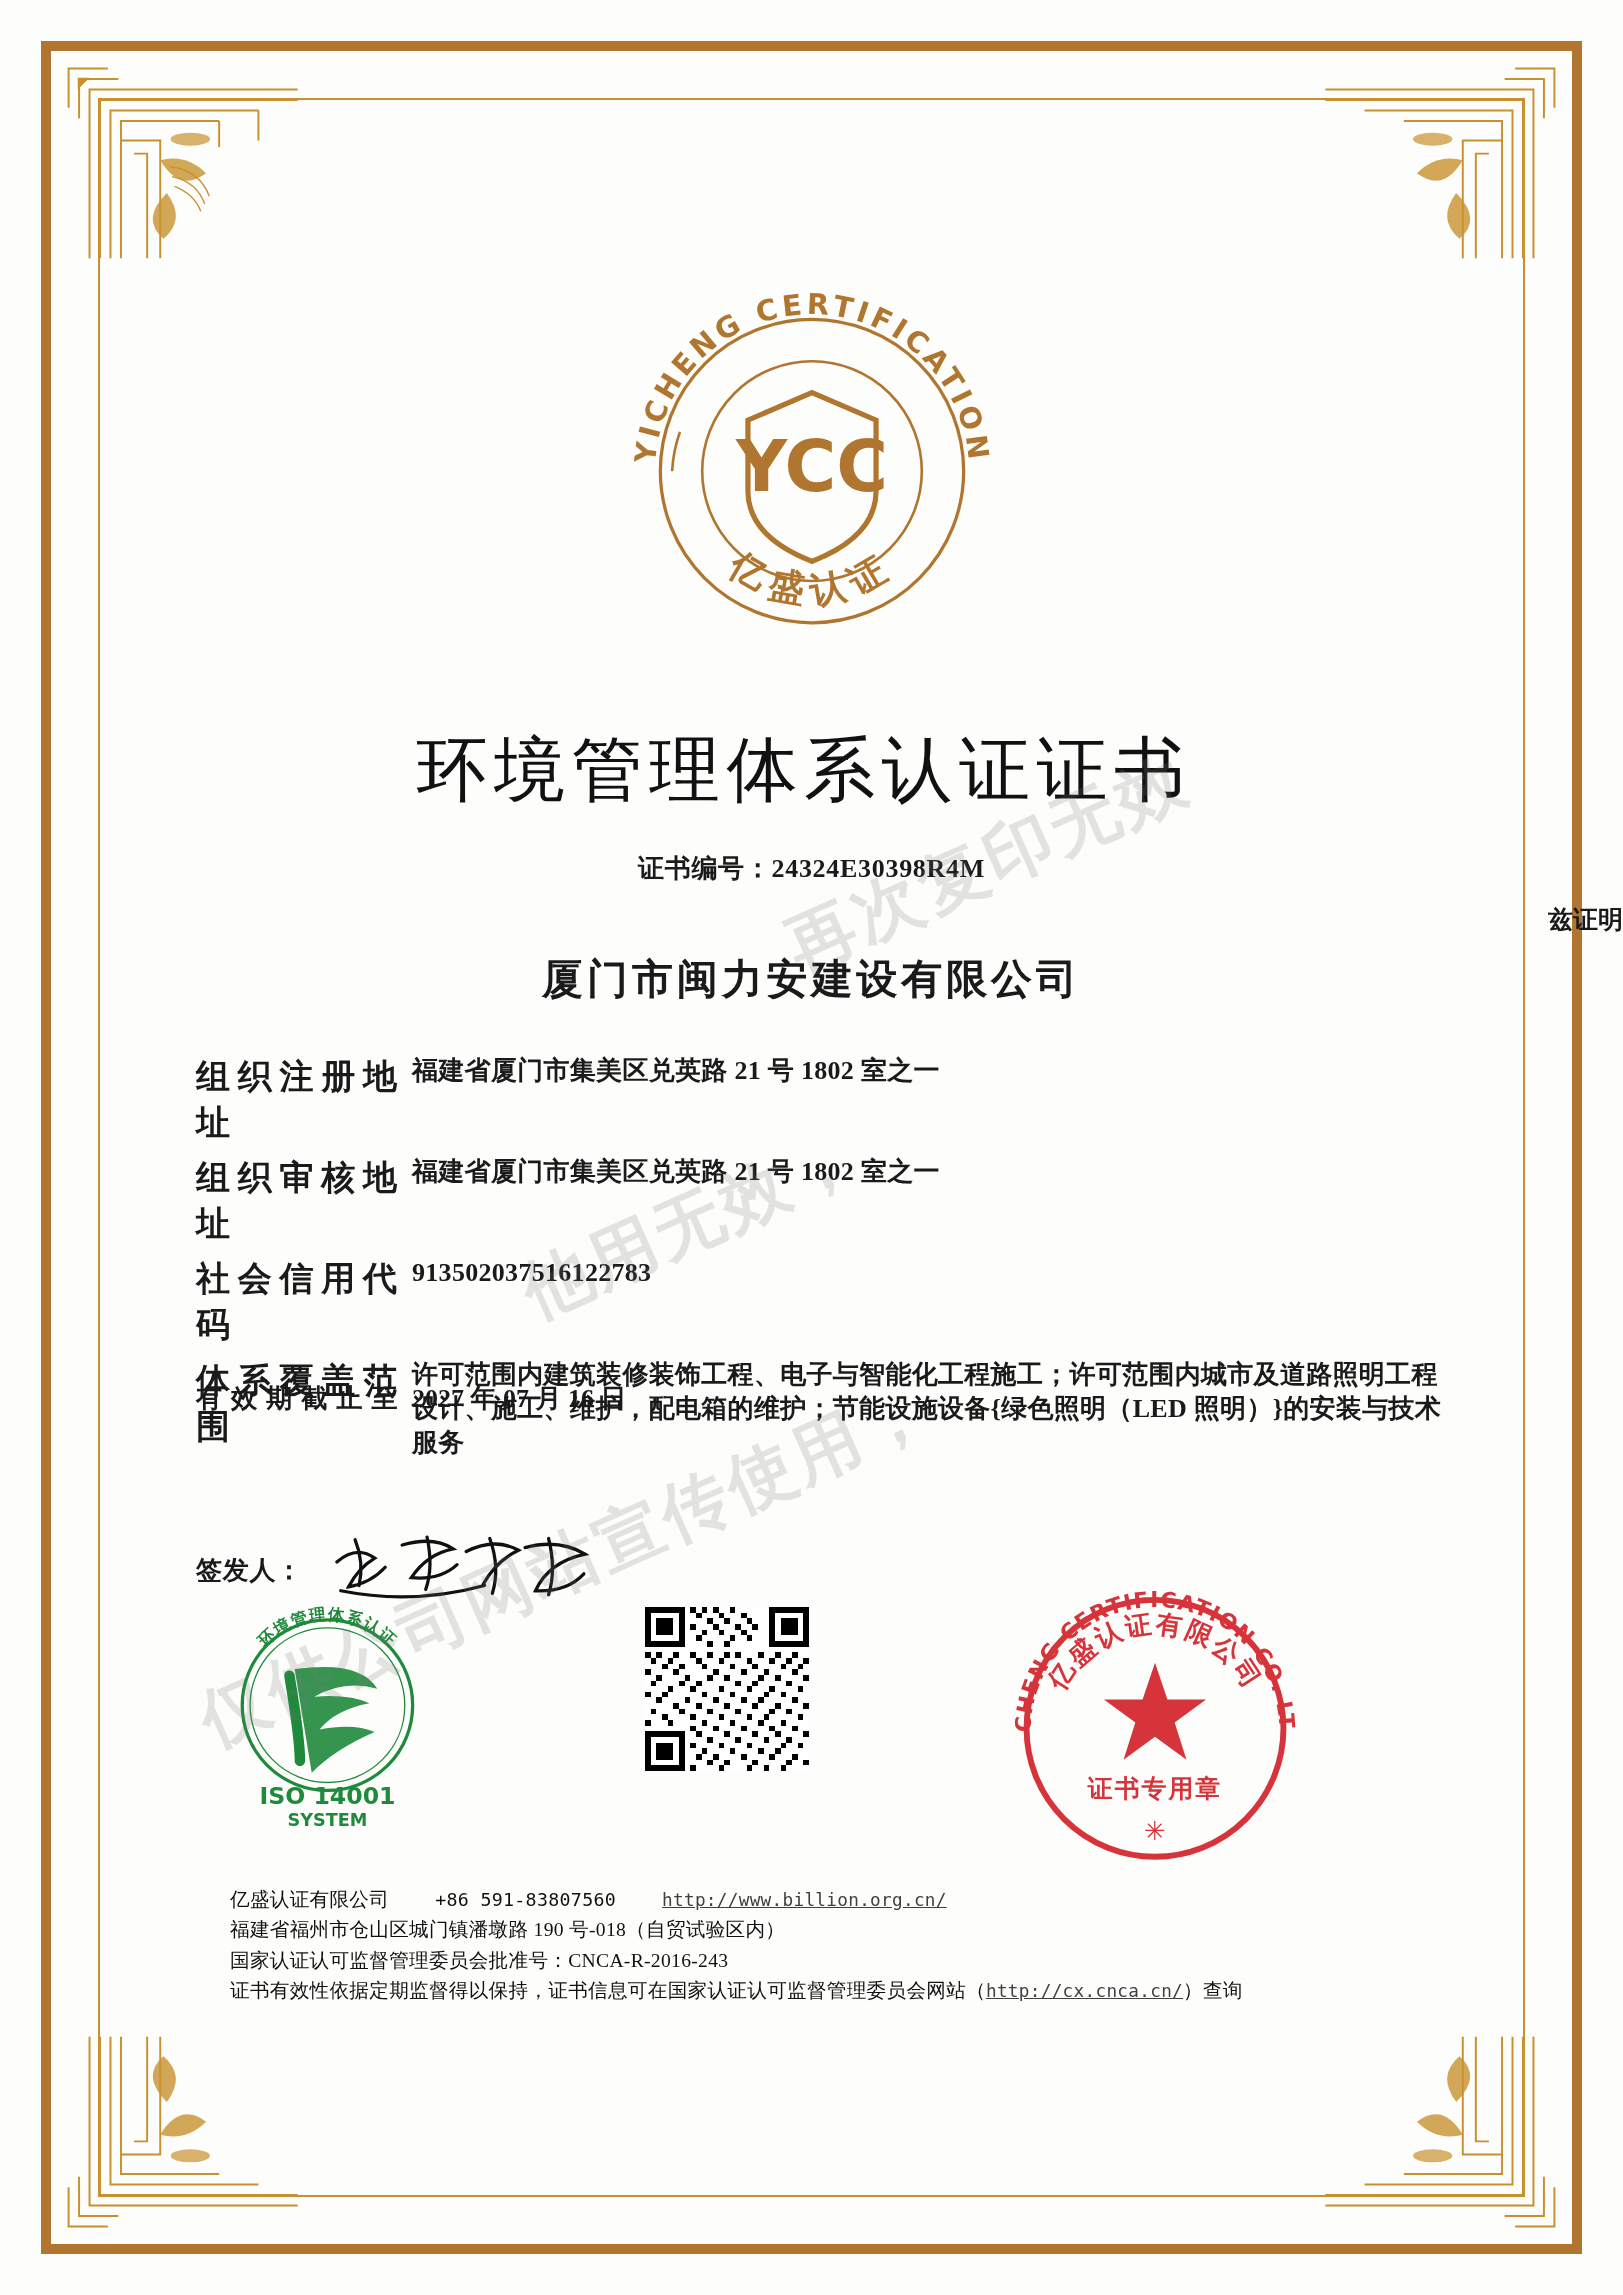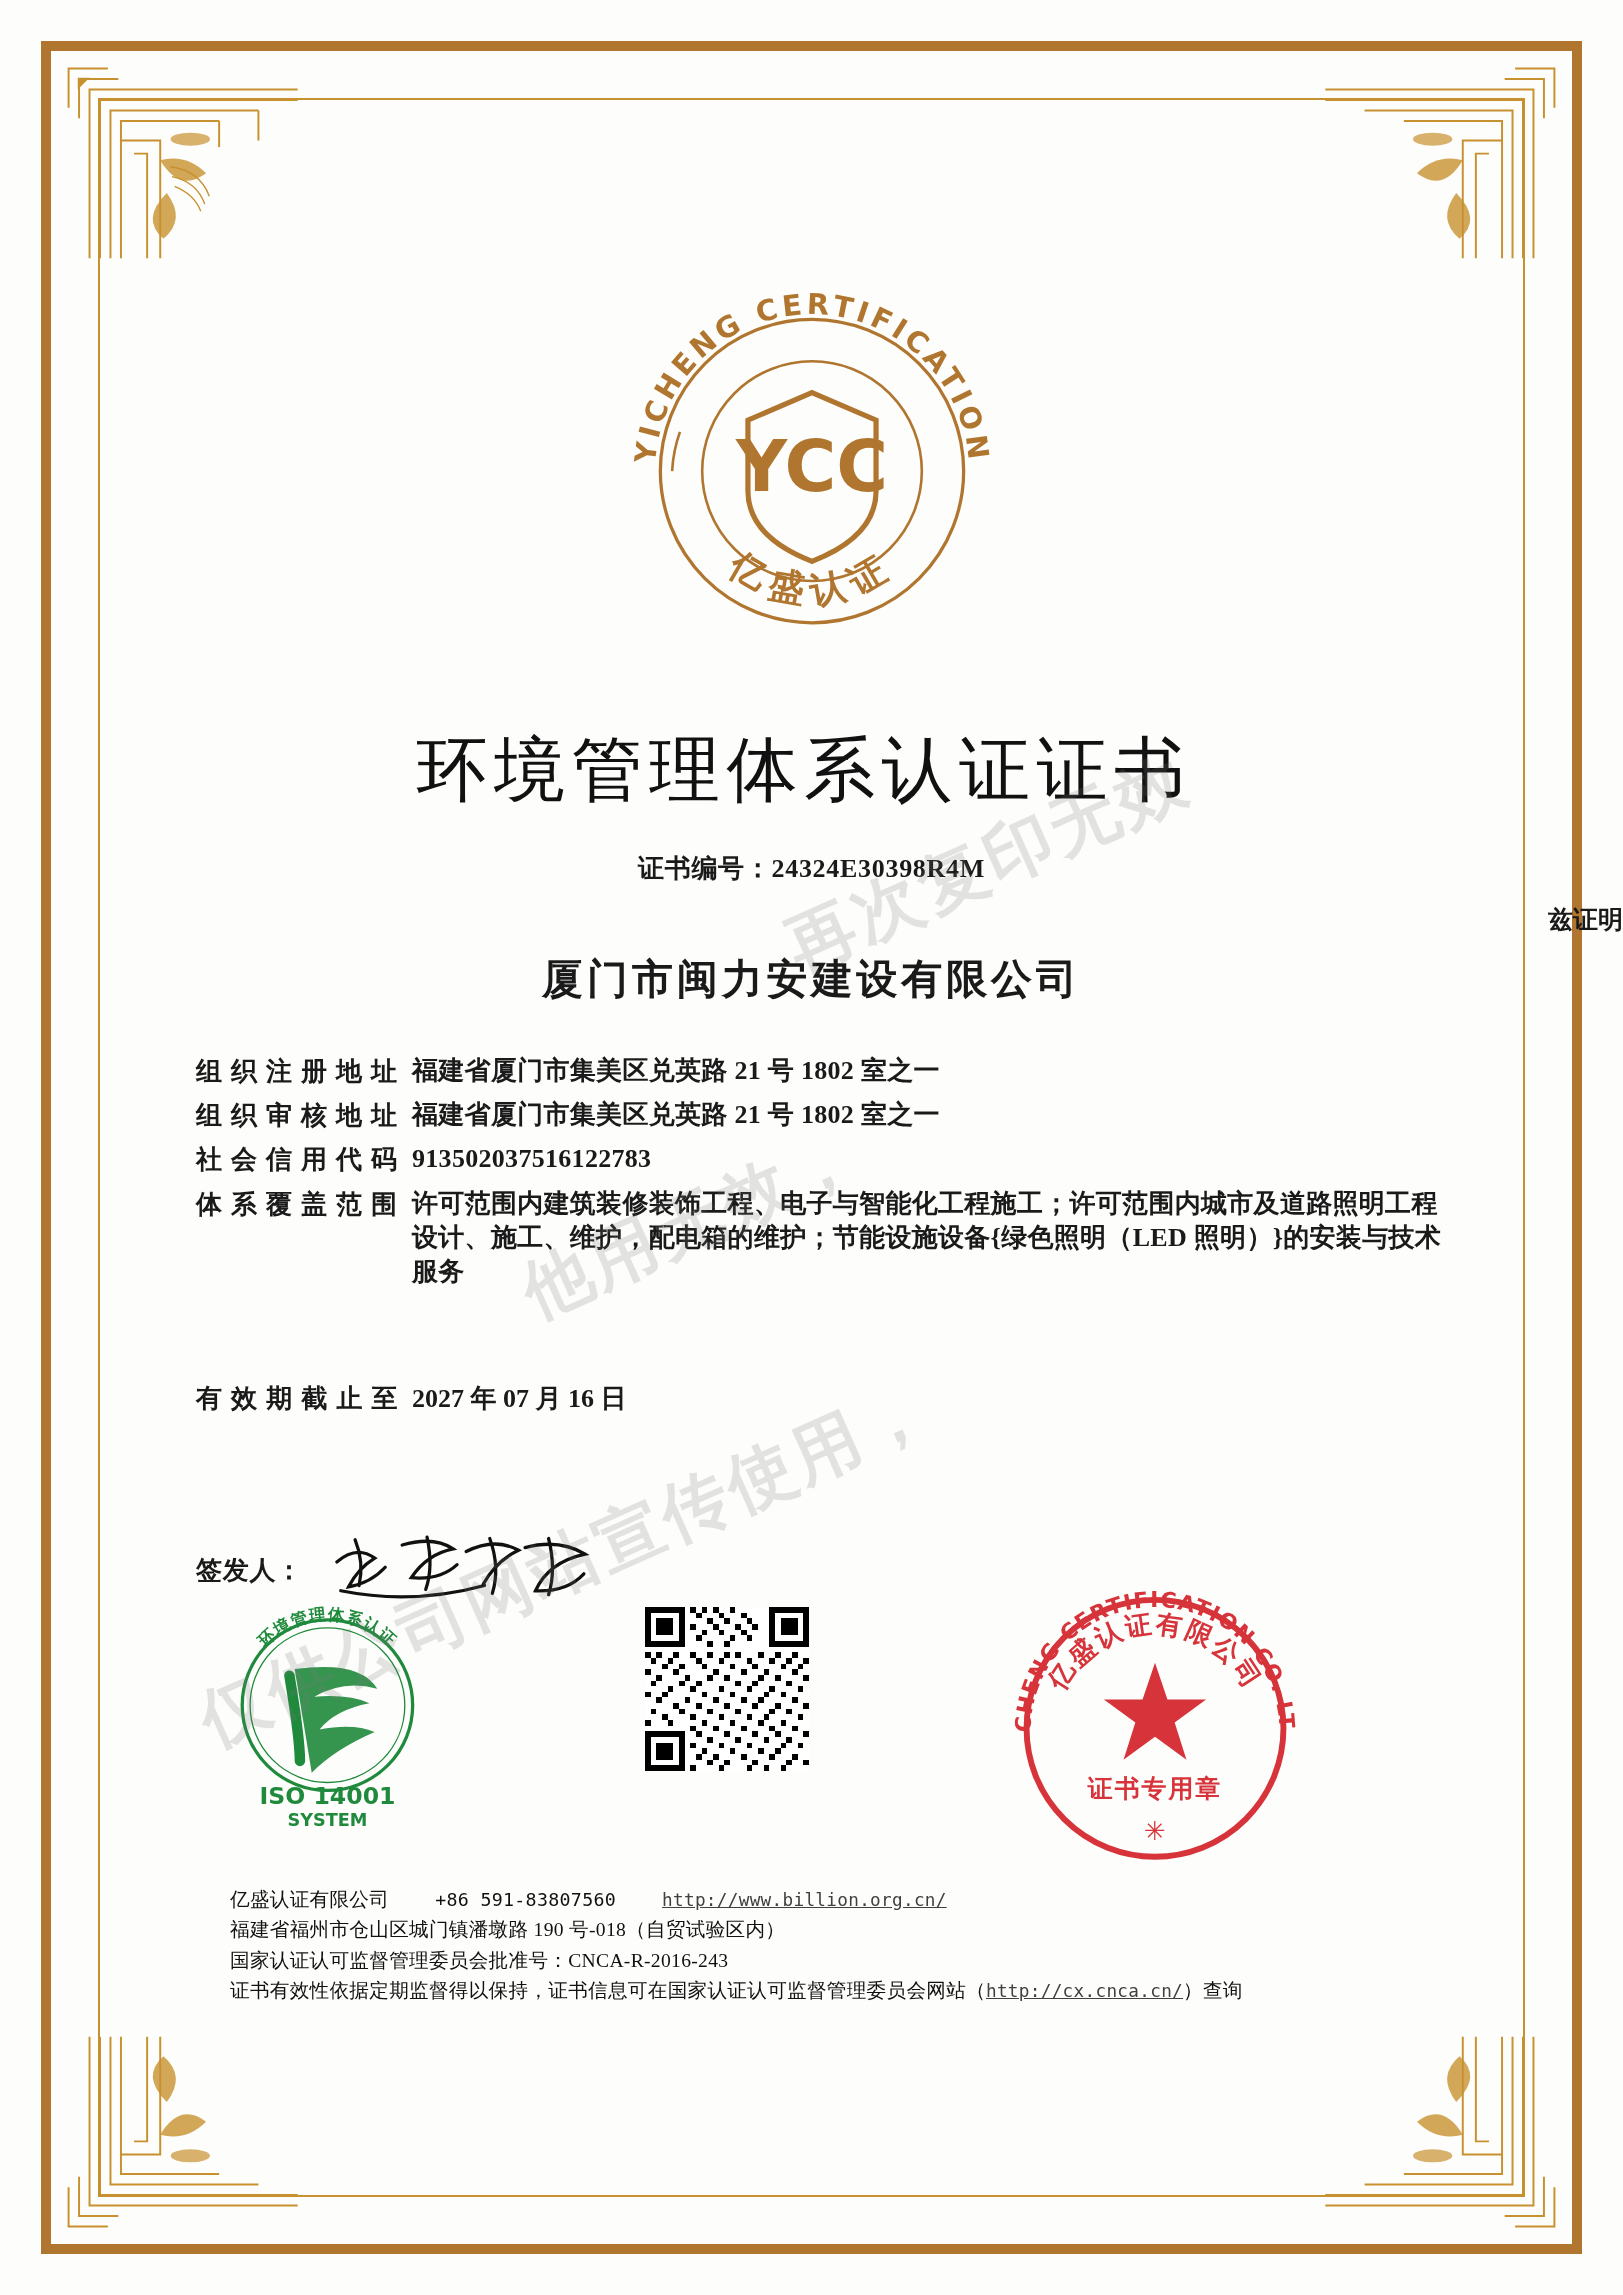--- a/index.html
+++ b/index.html
@@ -110,21 +110,21 @@
     right: 177px;
   }
   .frow {
     display: flex;
     align-items: flex-start;
     margin-bottom: 9.2px;
   }
   .fkey {
     width: 216px;
     flex: 0 0 216px;
-    font-size: 26px;
+    font-size: 34px;
     font-weight: bold;
     letter-spacing: 0.7px;
     text-align: justify;
     text-align-last: justify;
     padding-right: 14.4px;
     box-sizing: border-box;
   }
   .fval {
     flex: 1;
     font-size: 26px;

